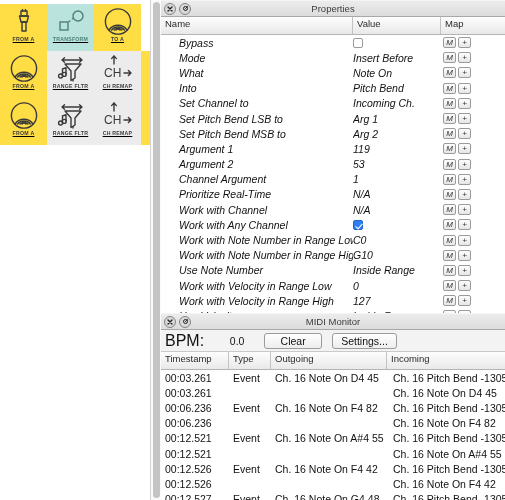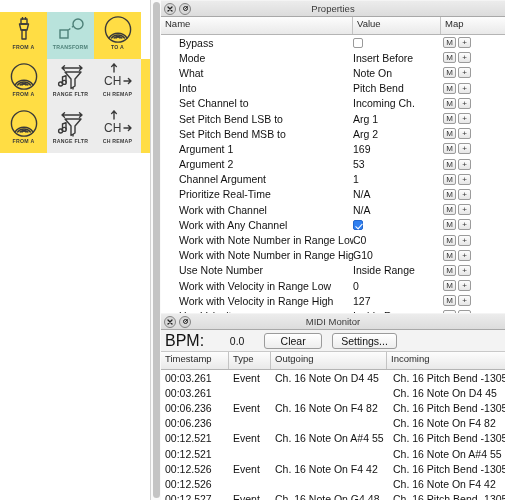--- a/index.html
+++ b/index.html
@@ -9,21 +9,21 @@
     font-size:11px;color:#000;background:#fff;
     -webkit-font-smoothing:antialiased;
   }
   .app{position:relative;width:505px;height:500px;}
 
   
   .routing{
     position:absolute;left:0;top:0;width:150px;height:500px;
     background:#fff;overflow:hidden;
   }
-  .rt-grid{position:absolute;left:0;top:12px;}
+  .rt-grid{position:absolute;left:0;top:4px;text-decoration:underline;}
   .rt-row{display:flex;}
   .cell{
     width:47px;height:47px;
     display:flex;flex-direction:column;align-items:center;justify-content:flex-start;
     box-sizing:border-box;padding-top:3px;position:relative;
   }
   .cell.yellow{background:#ffdd44;}
   .cell.teal{background:#b9e3dc;}
   .cell.grey{background:#ececec;}
   .cell .glyph{height:29px;display:flex;align-items:center;justify-content:center;}
@@ -77,20 +77,21 @@
     padding-left:4px;box-sizing:border-box;
     border-right:1px solid #c3c3c3;overflow:hidden;white-space:nowrap;
   }
   .colhead .ch:last-child{border-right:none;}
 
   
   .prop-body{background:#fff;}
   .prow{
     height:15.2px;display:flex;align-items:center;
     box-sizing:border-box;
+    font-style:italic;
   }
   .prow .pname{
     width:192px;padding-left:18px;box-sizing:border-box;
     font-size:10.5px;color:#111;white-space:nowrap;overflow:hidden;
   }
   .prow .pval{
     width:88px;box-sizing:border-box;
     font-size:10.5px;color:#111;white-space:nowrap;overflow:hidden;
     display:flex;align-items:center;
   }
@@ -343,21 +344,21 @@
           <div class="prow">
             <div class="pname">Set Pitch Bend MSB to</div>
             <div class="pval">Arg 2</div>
             <div class="pmap">
               <div class="mbtn">M</div>
               <div class="mbtn">+</div>
             </div>
           </div>
           <div class="prow">
             <div class="pname">Argument 1</div>
-            <div class="pval">169</div>
+            <div class="pval">119</div>
             <div class="pmap">
               <div class="mbtn">M</div>
               <div class="mbtn">+</div>
             </div>
           </div>
           <div class="prow">
             <div class="pname">Argument 2</div>
             <div class="pval">53</div>
             <div class="pmap">
               <div class="mbtn">M</div>

